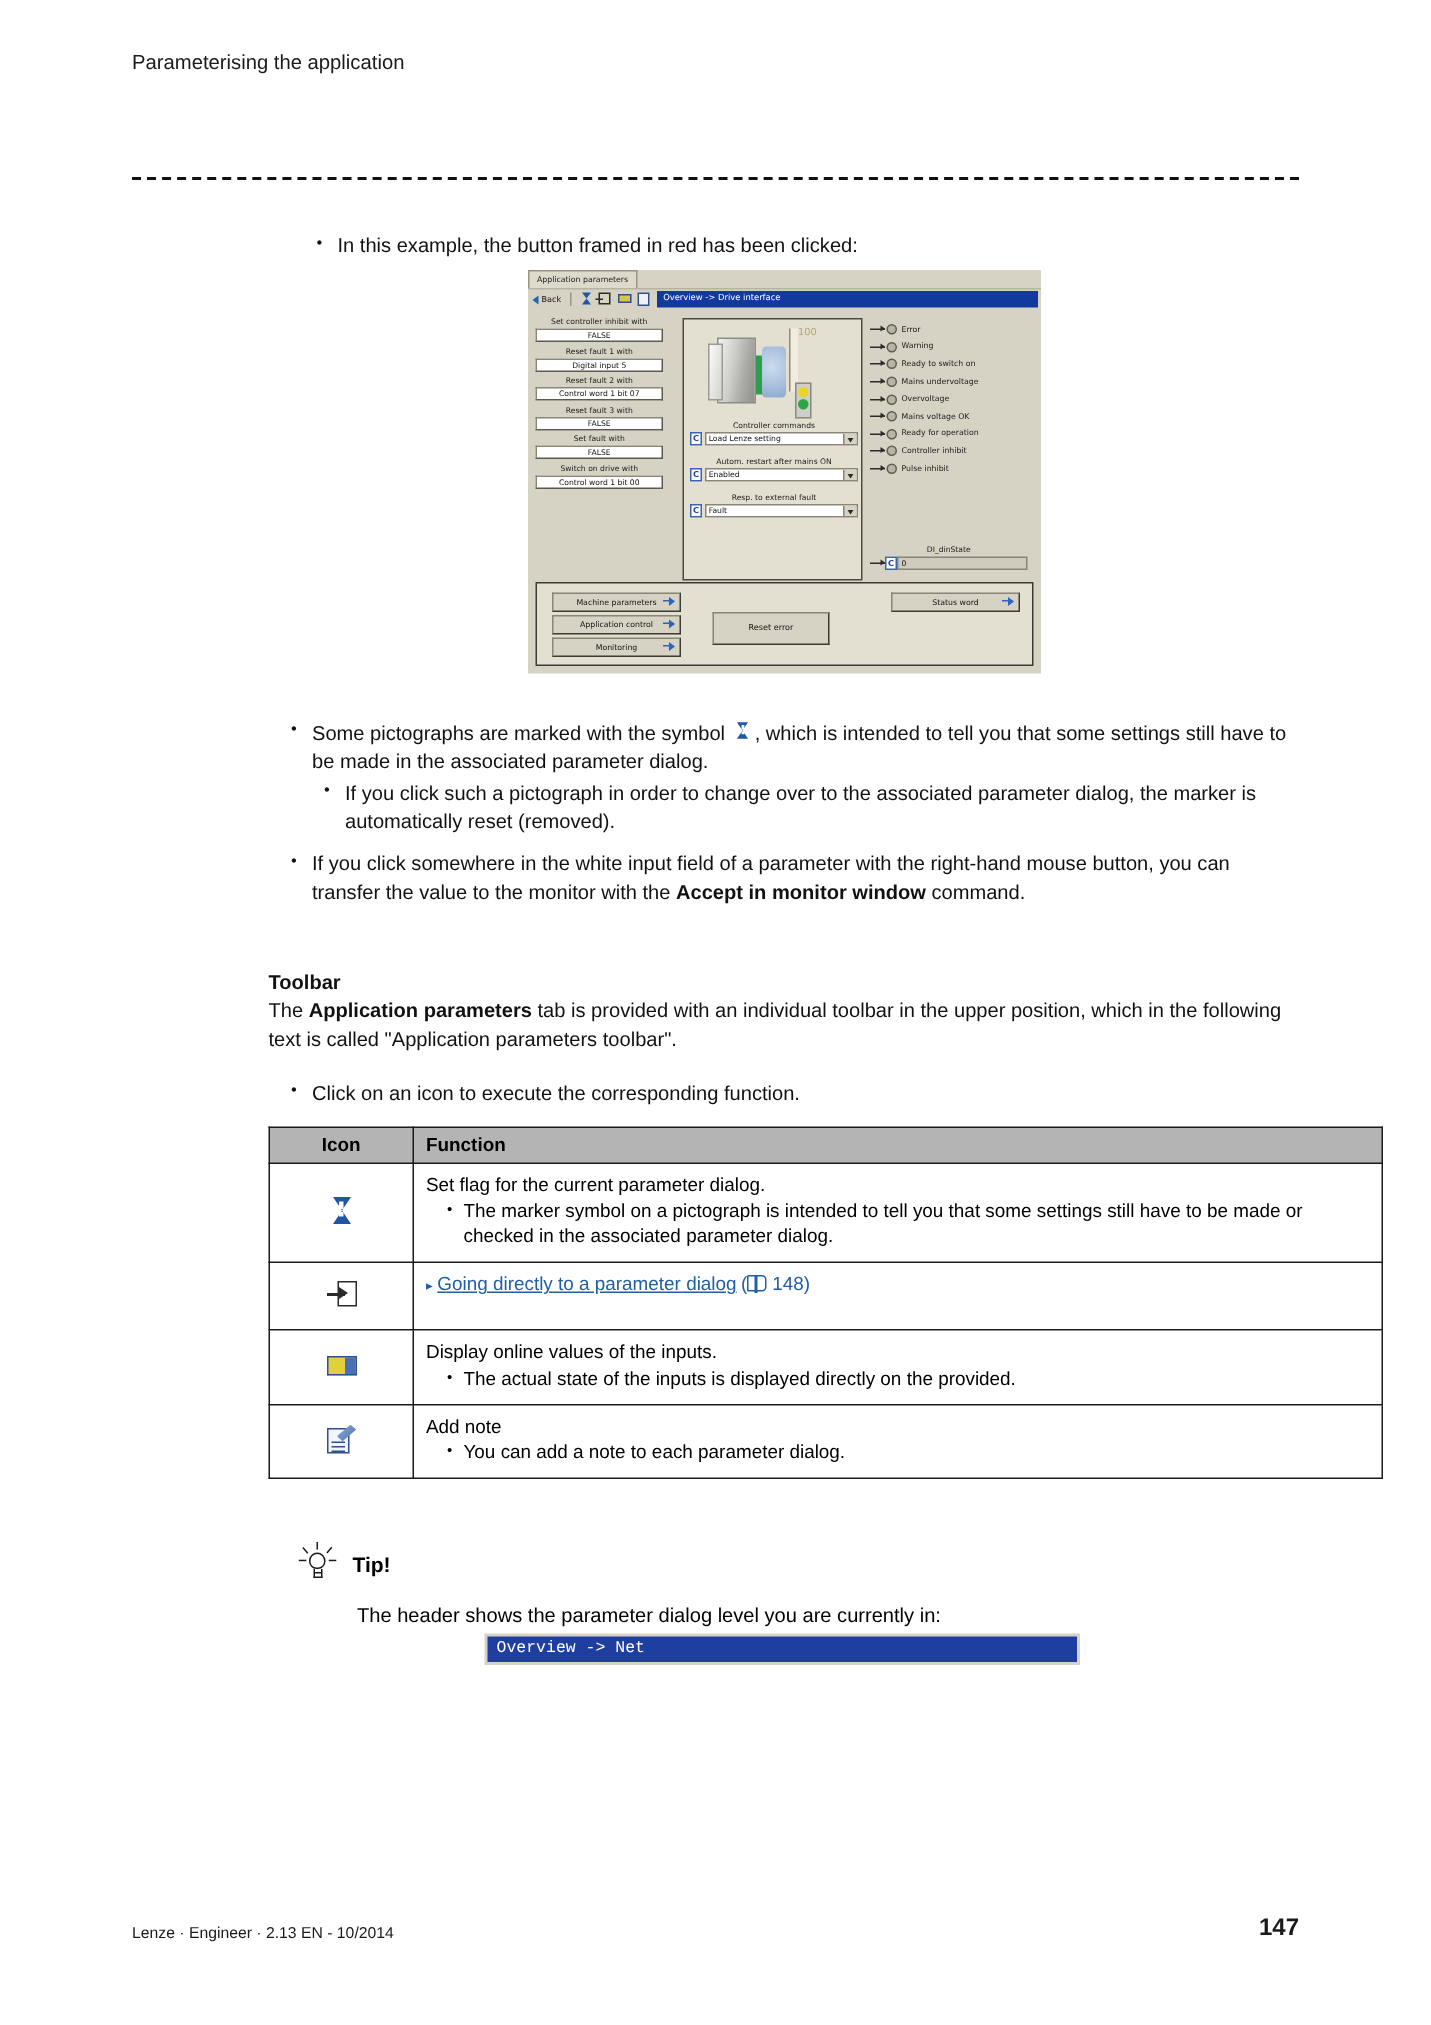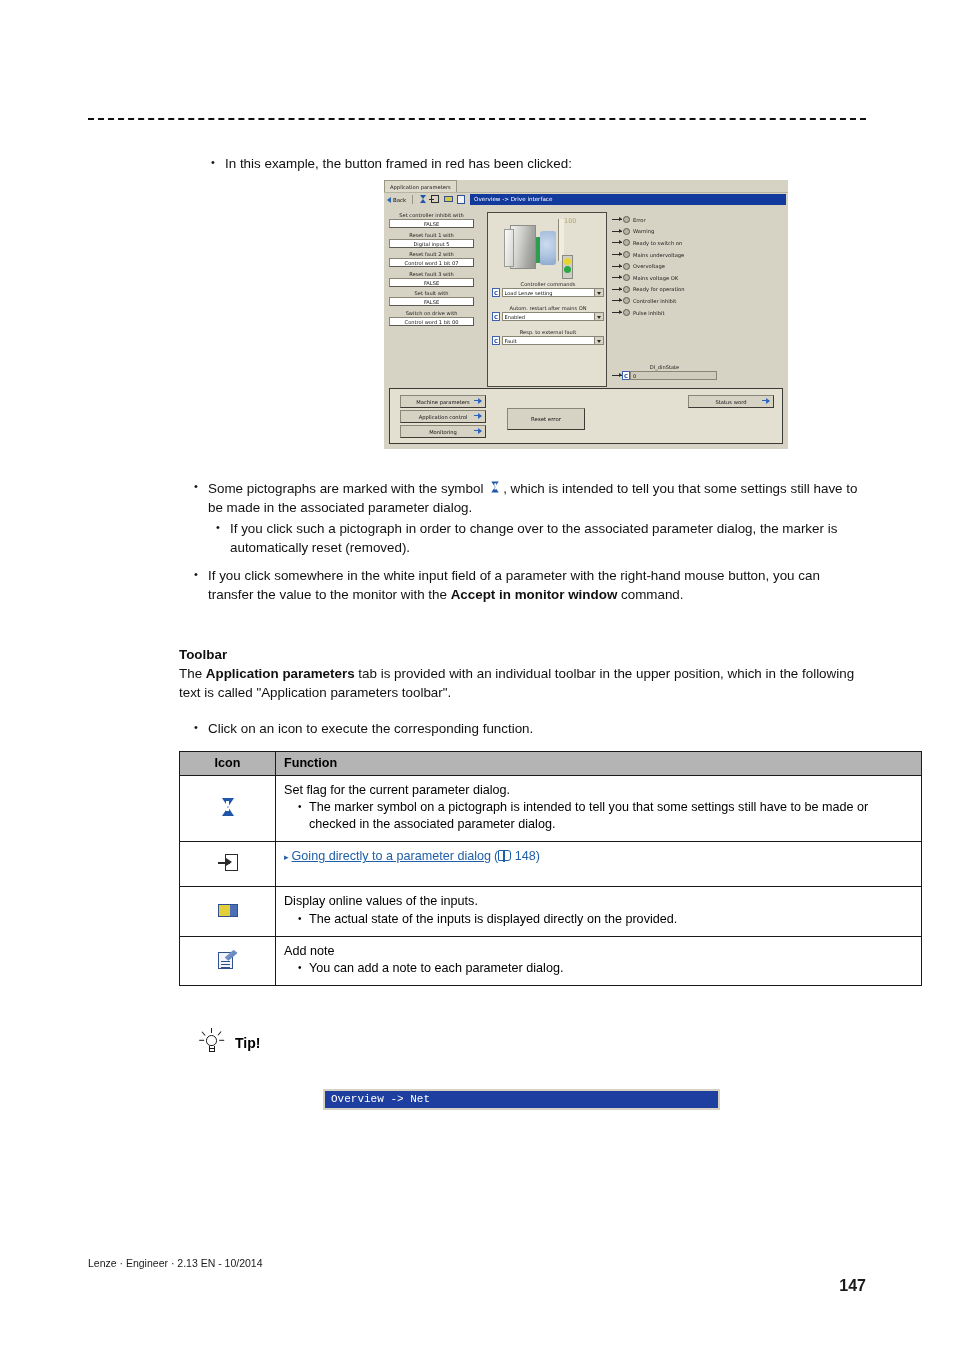--- a/index.html
+++ b/index.html
@@ -73,26 +73,25 @@
   .sec-toolbar { position: absolute; left: 179px; top: 645px; width: 690px; }
   .sec-toolbar .h4 { font-size: 13.4px; font-weight: bold; margin-bottom: 0; }
   .sec-toolbar p { margin: 0 0 10px 0; }
   .sec-clickicon { position: absolute; left: 194px; top: 719px; width: 672px; }
 
   
   .app-shot {
     position: absolute;
     left: 352px;
     top: 180px;
-    width: 404px;
+    width: 342px;
     height: 268px;
     background: #d6d3c4;
     font-family: "DejaVu Sans", sans-serif;
     box-sizing: border-box;
-    margin-left: 32px;
   }
   .app-tabstrip {
     position: relative;
     height: 12px;
     background: #d6d3c4;
   }
   .app-tab {
     position: absolute;
     left: 0px; top: 0px;
     height: 12px;
@@ -735,37 +734,38 @@
     line-height: 17px;
     padding-left: 6px;
     box-sizing: border-box;
     white-space: nowrap;
   }
 
   
   .footer-left {
     position: absolute;
     left: 88px;
-    top: 1257px;
+    top: 1283px;
     font-size: 10.5px;
     color: #1a1a1a;
   }
   .footer-page {
     position: absolute;
     right: 88px;
     top: 1277px;
     font-size: 16px;
     font-weight: bold;
     color: #1a1a1a;
   }
 </style>
 </head>
 <body>
 
 <div class="page-header">
+  <div class="doc-subtitle">Parameterising the application</div>
 </div>
 <div class="dashed-rule"></div>
 
 <div class="sec-example body-text">
   <div class="bullet-row">
     <div class="bullet-mark">•</div>
     <div class="bullet-body">In this example, the button framed in red has been clicked:</div>
   </div>
 </div>
 
@@ -1035,20 +1035,21 @@
       <span class="glass"></span>
         <span class="base"></span>
       <span class="ray r1"></span>
         <span class="ray r2"></span>
         <span class="ray r3"></span>
       <span class="ray r4"></span>
         <span class="ray r5"></span>
     </span>
     <span class="tip-label">Tip!</span>
   </div>
+  <div class="tip-text">The header shows the parameter dialog level you are currently in:</div>
 </div>
 
 <div class="dialog-header-bar">
   <div class="inner">Overview -&gt; Net</div>
 </div>
 
 <div class="footer-left">Lenze · Engineer · 2.13 EN - 10/2014</div>
 <div class="footer-page">147</div>
 
 </body></html>

